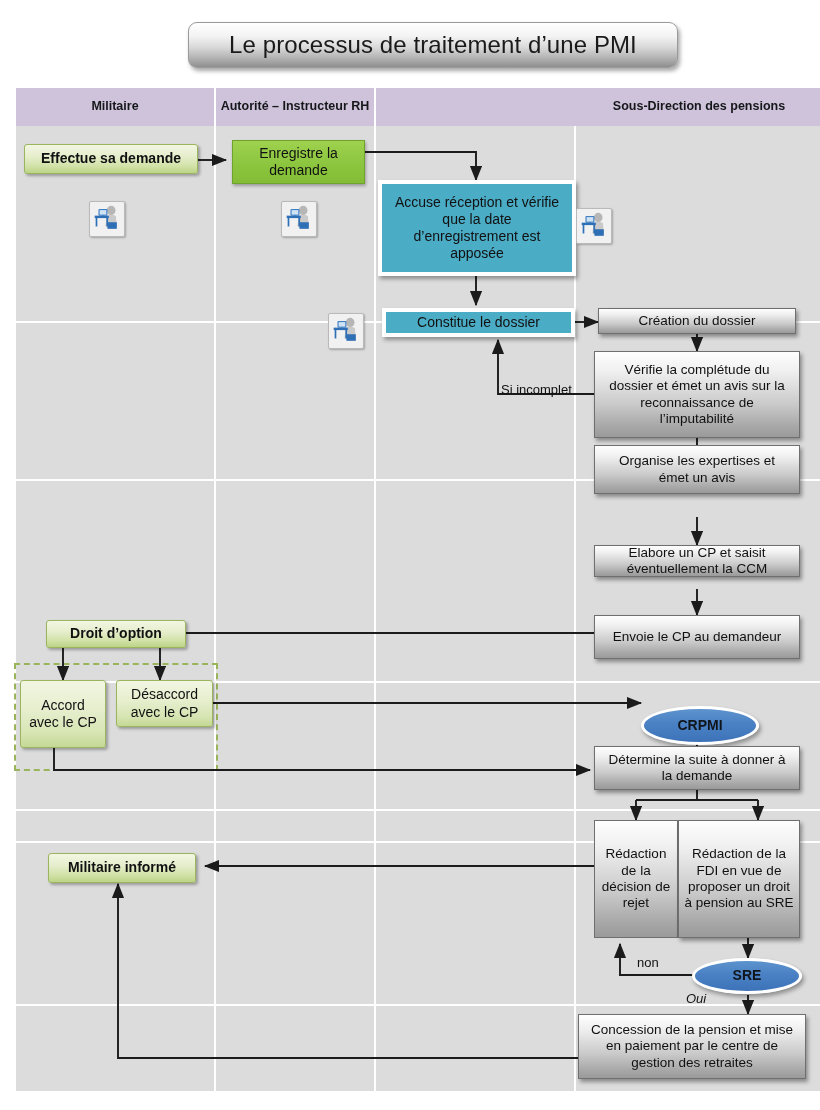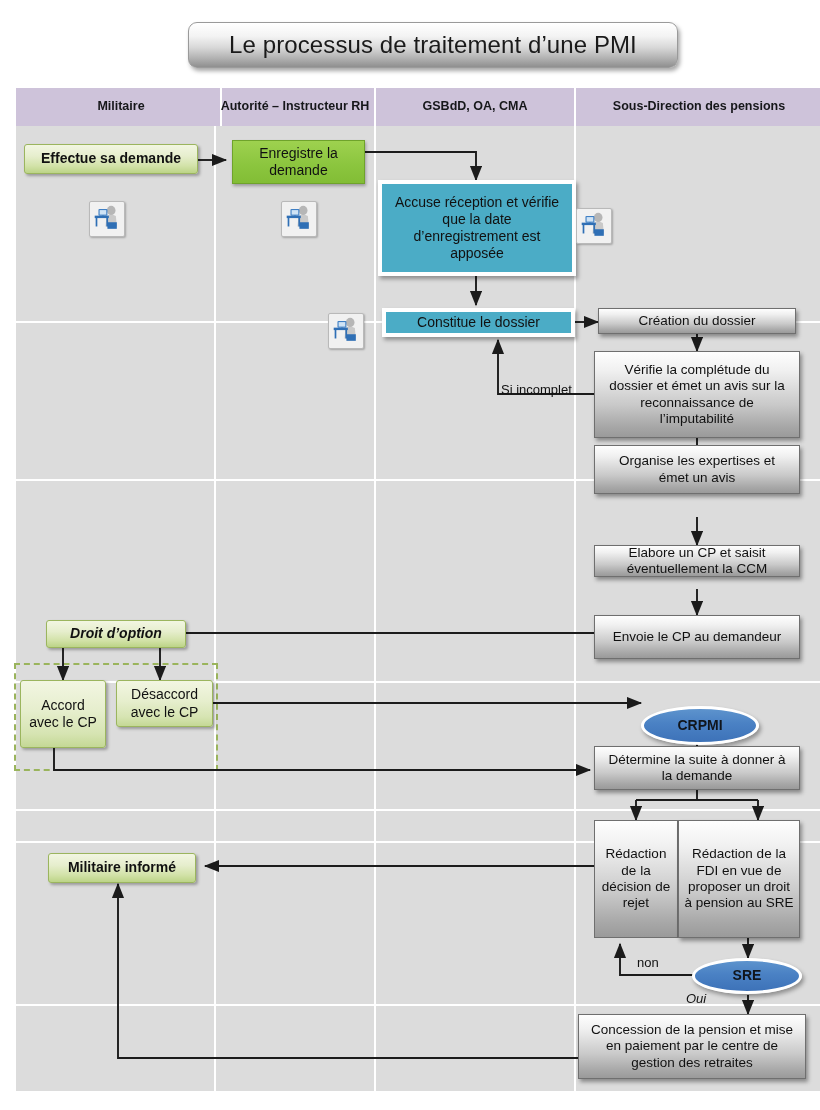--- a/index.html
+++ b/index.html
@@ -91,23 +91,22 @@
             pointer-events:none;}
 </style>
 </head>
 <body>
 
 <div id="title-banner">Le processus de traitement d’une PMI</div>
 
 <div id="lane-grid">
 
   <div id="lane-header">
-    <div class="lane-head" style="left:6px;width:200px;">Militaire</div>
+    <div class="lane-head" style="left:0px;width:200px;">Militaire</div>
     <div class="lane-head" style="left:200px;width:160px;">Autorité – Instructeur RH</div>
-    <div class="lane-head" style="left:360px;width:200px;">GSBdD, OA, CMA</div>
     <div class="lane-head" style="left:560px;width:246px;border-right:none;">Sous-Direction des pensions</div>
   </div>
 
   <div id="lane-body">
     <div class="lane-vline" style="left:198px;"></div>
     <div class="lane-vline" style="left:358px;"></div>
     <div class="lane-vline" style="left:558px;"></div>
 
     <div class="lane-hline" style="top:195px;"></div>
     <div class="lane-hline" style="top:353px;"></div>
@@ -243,21 +242,21 @@
 <div class="node grey" style="left:594px;top:351px;width:206px;height:87px;padding:15px 8px;">Vérifie la complétude du dossier et émet un avis sur la reconnaissance de l’imputabilité</div>
 
 <div class="conn-label" style="left:501px;top:382px;">Si incomplet</div>
 
 <div class="node grey" style="left:594px;top:445px;width:206px;height:49px;padding:2px 8px;">Organise les expertises et émet un avis</div>
 
 <div class="node grey" style="left:594px;top:545px;width:206px;height:32px;padding:2px 8px;">Elabore un CP et saisit éventuellement la CCM</div>
 
 <div class="node grey" style="left:594px;top:615px;width:206px;height:44px;padding:2px 8px;">Envoie le CP au demandeur</div>
 
-<div class="node green" style="left:46px;top:620px;width:140px;height:28px;font-style:italic;">Droit d’option</div>
+<div class="node green" style="left:46px;top:620px;width:140px;height:28px;">Droit d’option</div>
 
 <div class="node green-plain" style="left:20px;top:680px;width:86px;height:68px;padding:2px 5px;">Accord avec le CP</div>
 
 <div class="node green-plain" style="left:116px;top:680px;width:97px;height:47px;padding:2px 9px;">Désaccord avec le CP</div>
 
 <div class="node ellipse" style="left:641px;top:706px;width:118px;height:39px;">CRPMI</div>
 
 <div class="node grey" style="left:594px;top:746px;width:206px;height:44px;padding:2px 8px;">Détermine la suite à donner à la demande</div>
 
 <div class="node grey-flat" style="left:594px;top:820px;width:84px;height:118px;padding:2px 4px;">Rédaction de la décision de rejet</div>

